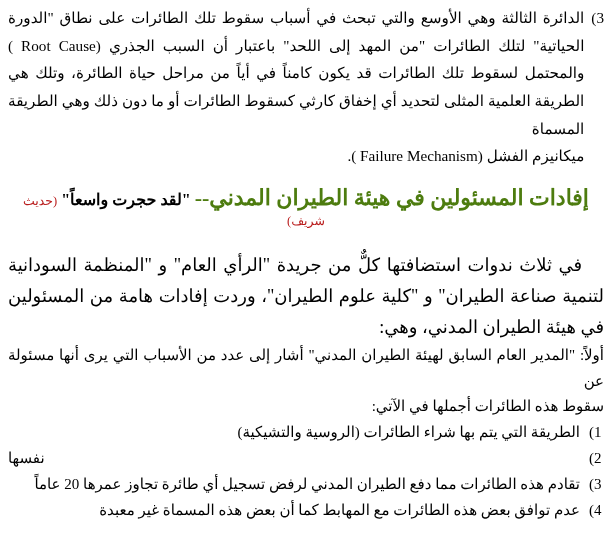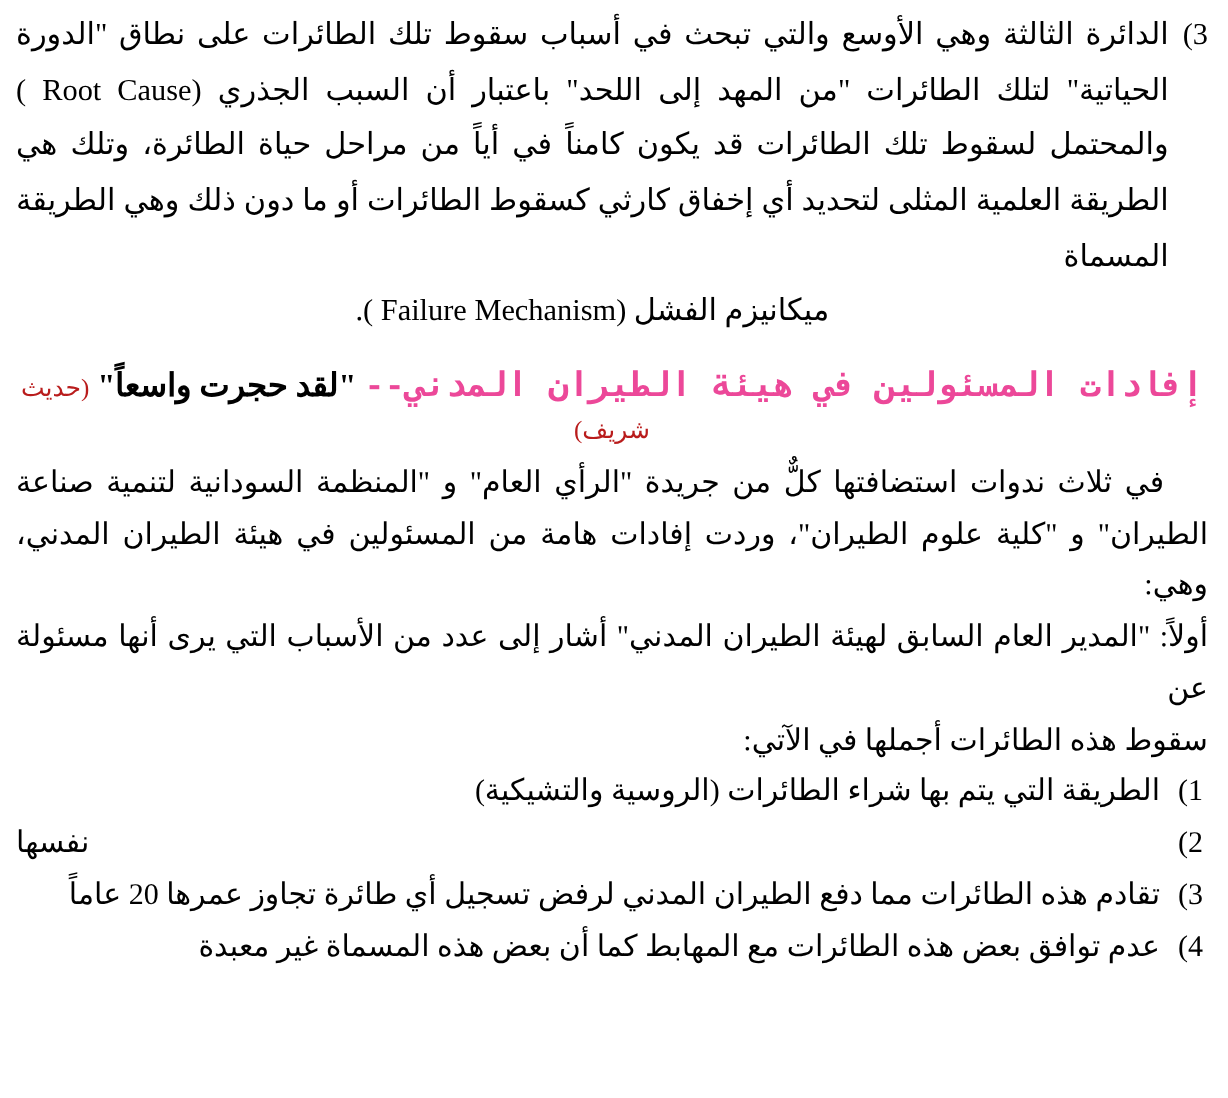--- a/index.html
+++ b/index.html
@@ -55,35 +55,35 @@
   }
   .numlist-top .body {
     flex: 1 1 auto;
     font-size: 15.2px;
     line-height: 1.82;
     text-align: justify;
     text-justify: inter-word;
   }
   .last-line-center {
     display: block;
-    text-align: center;
+    text-align: right;
   }
 
   
   .heading-block {
     margin-top: 12px;
     text-align: center;
     direction: rtl;
     line-height: 1.45;
   }
   .heading-main {
-    color: #ec4899;
-    font-family: Liberation Mono, monospace;
+    color: #4d7c0f;
+    font-family: Liberation Serif, serif;
     font-weight: bold;
-    font-size: 17px;
+    font-size: 22px;
     letter-spacing: 0px;
   }
   .heading-quote {
     color: #000000;
     font-family: "Liberation Serif", serif;
     font-weight: bold;
     font-size: 16px;
   }
   .heading-src {
     color: #b91c1c;
@@ -92,22 +92,22 @@
     font-size: 12.5px;
   }
   .heading-src-line2 {
     display: block;
     font-size: 12.5px;
     margin-top: -2px;
   }
 
   
   .intro {
-    margin-top: 6px;
-    font-size: 15px;
+    margin-top: 20px;
+    font-size: 18px;
     line-height: 1.72;
   }
 
   
   .section-lead {
     font-size: 15px;
     line-height: 1.72;
     text-align: justify;
     direction: rtl;
     margin: 0;

